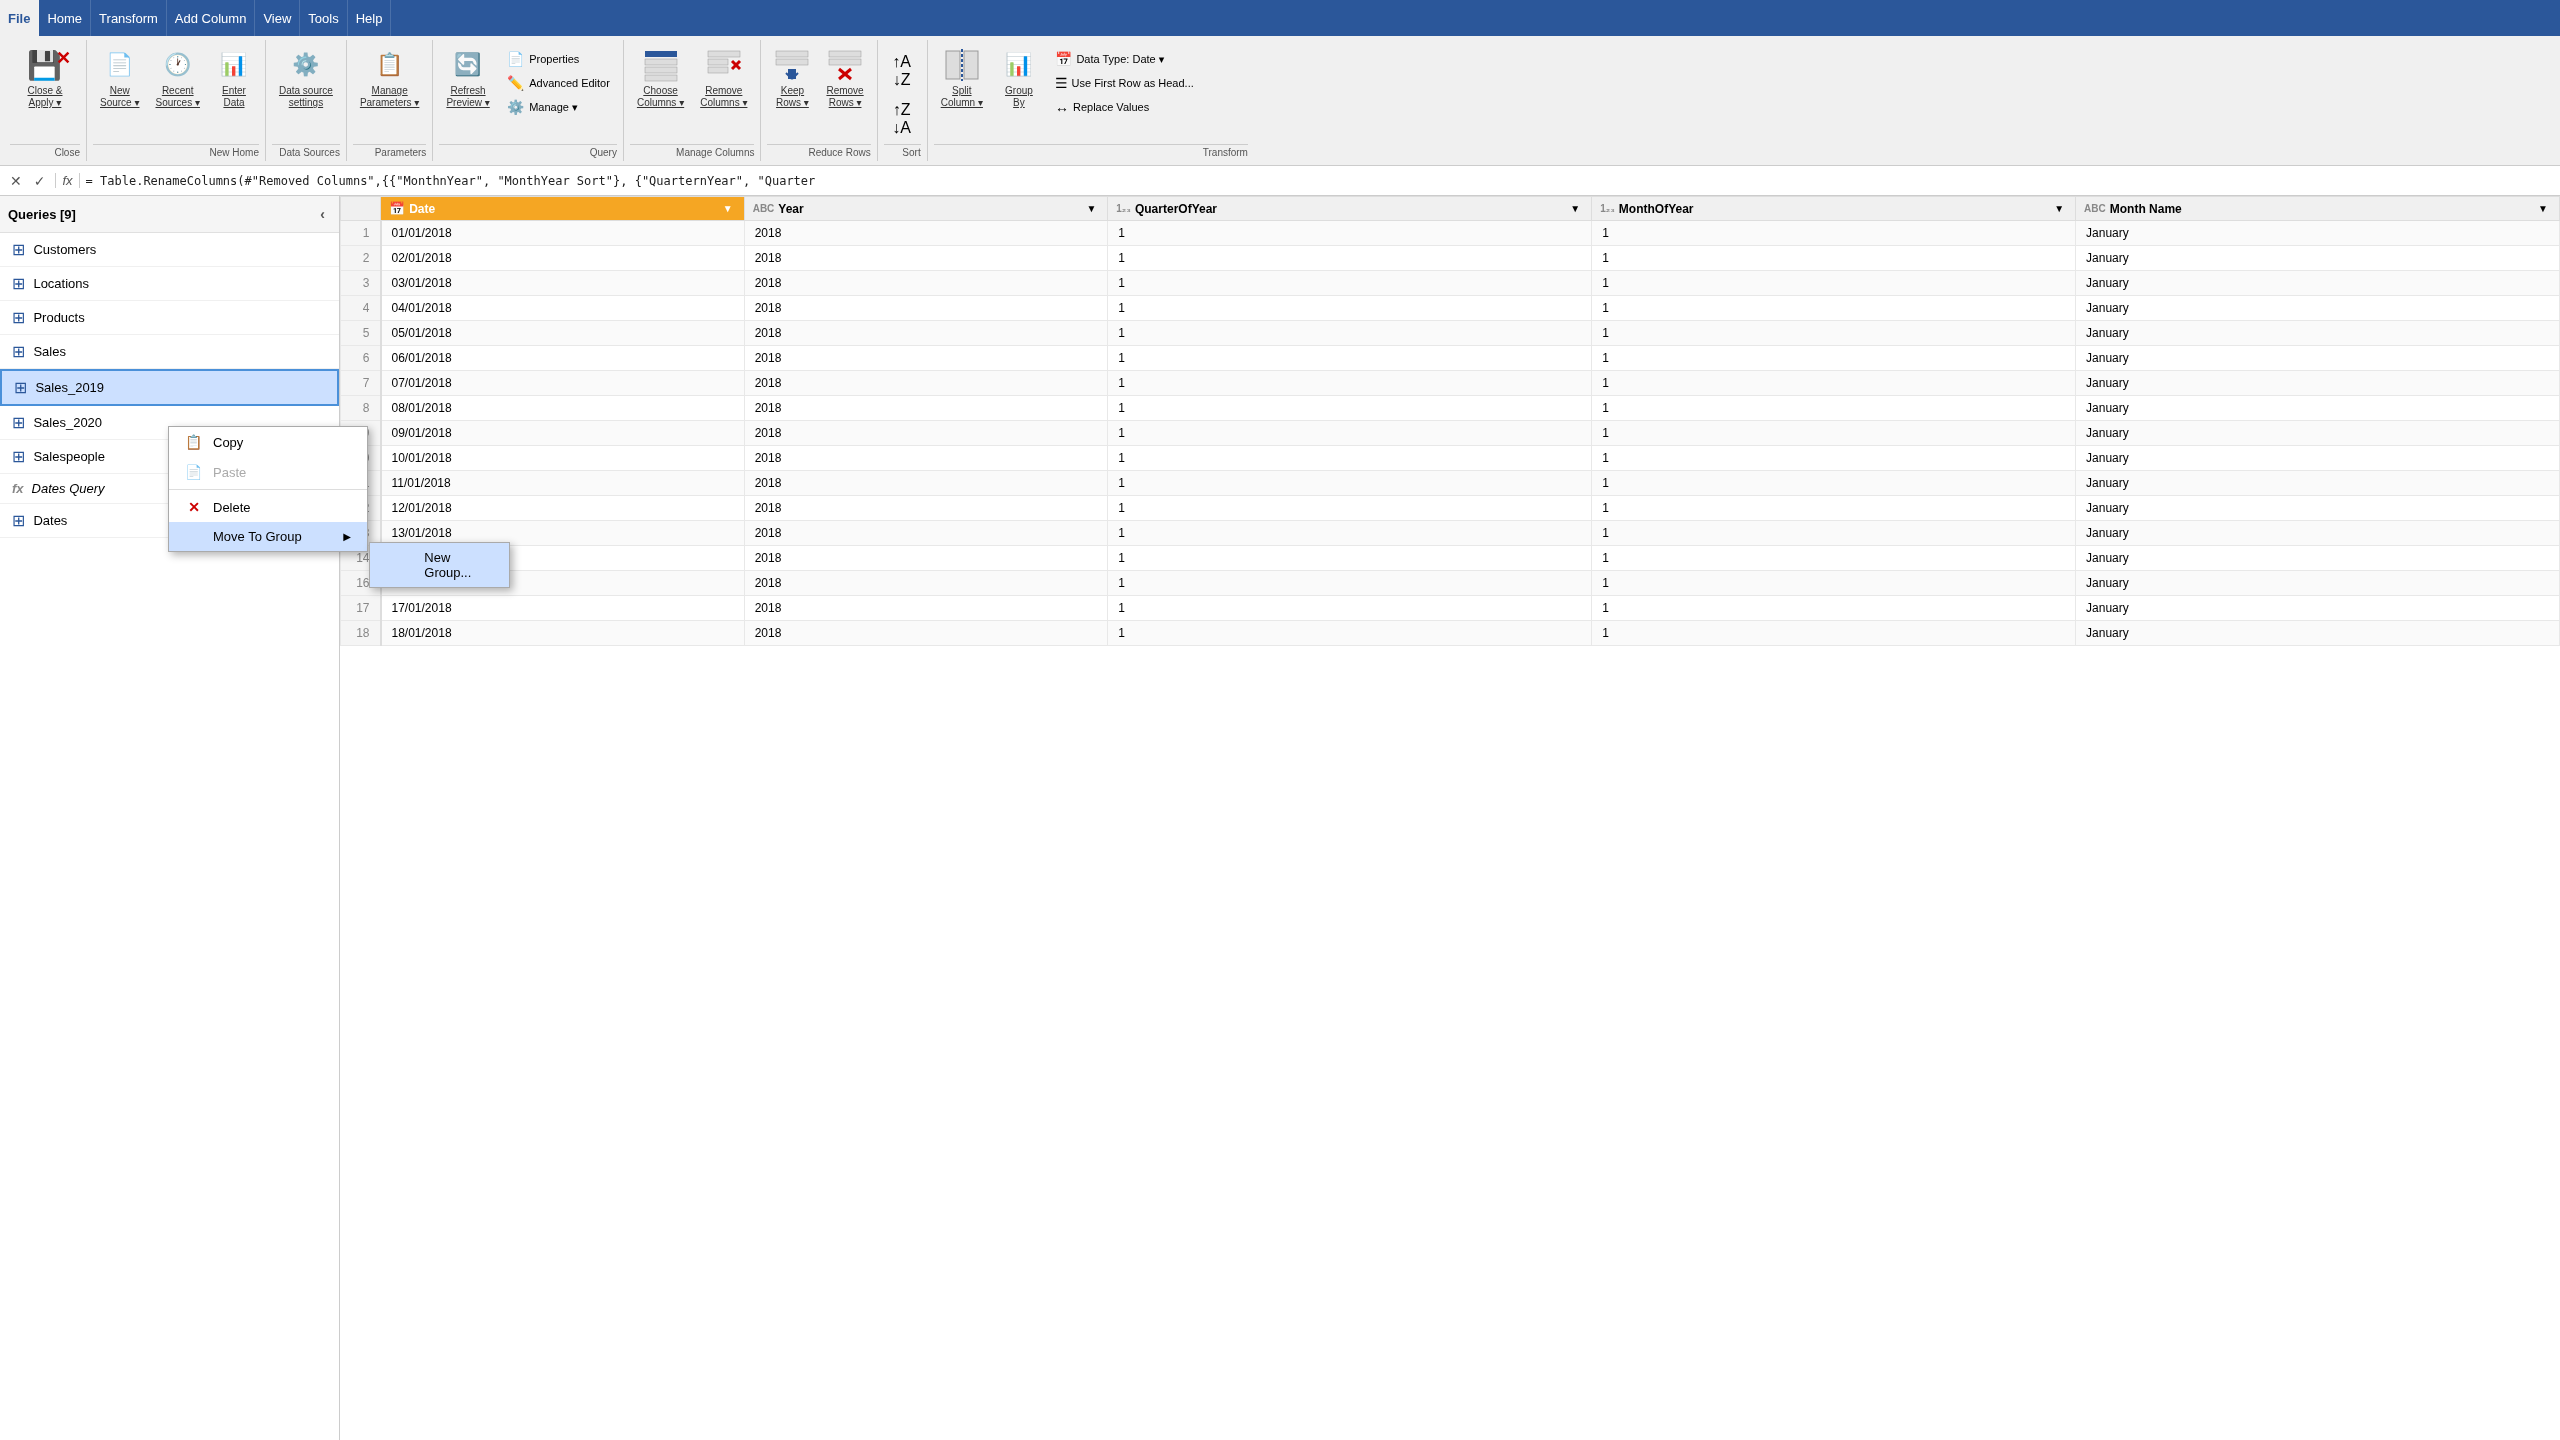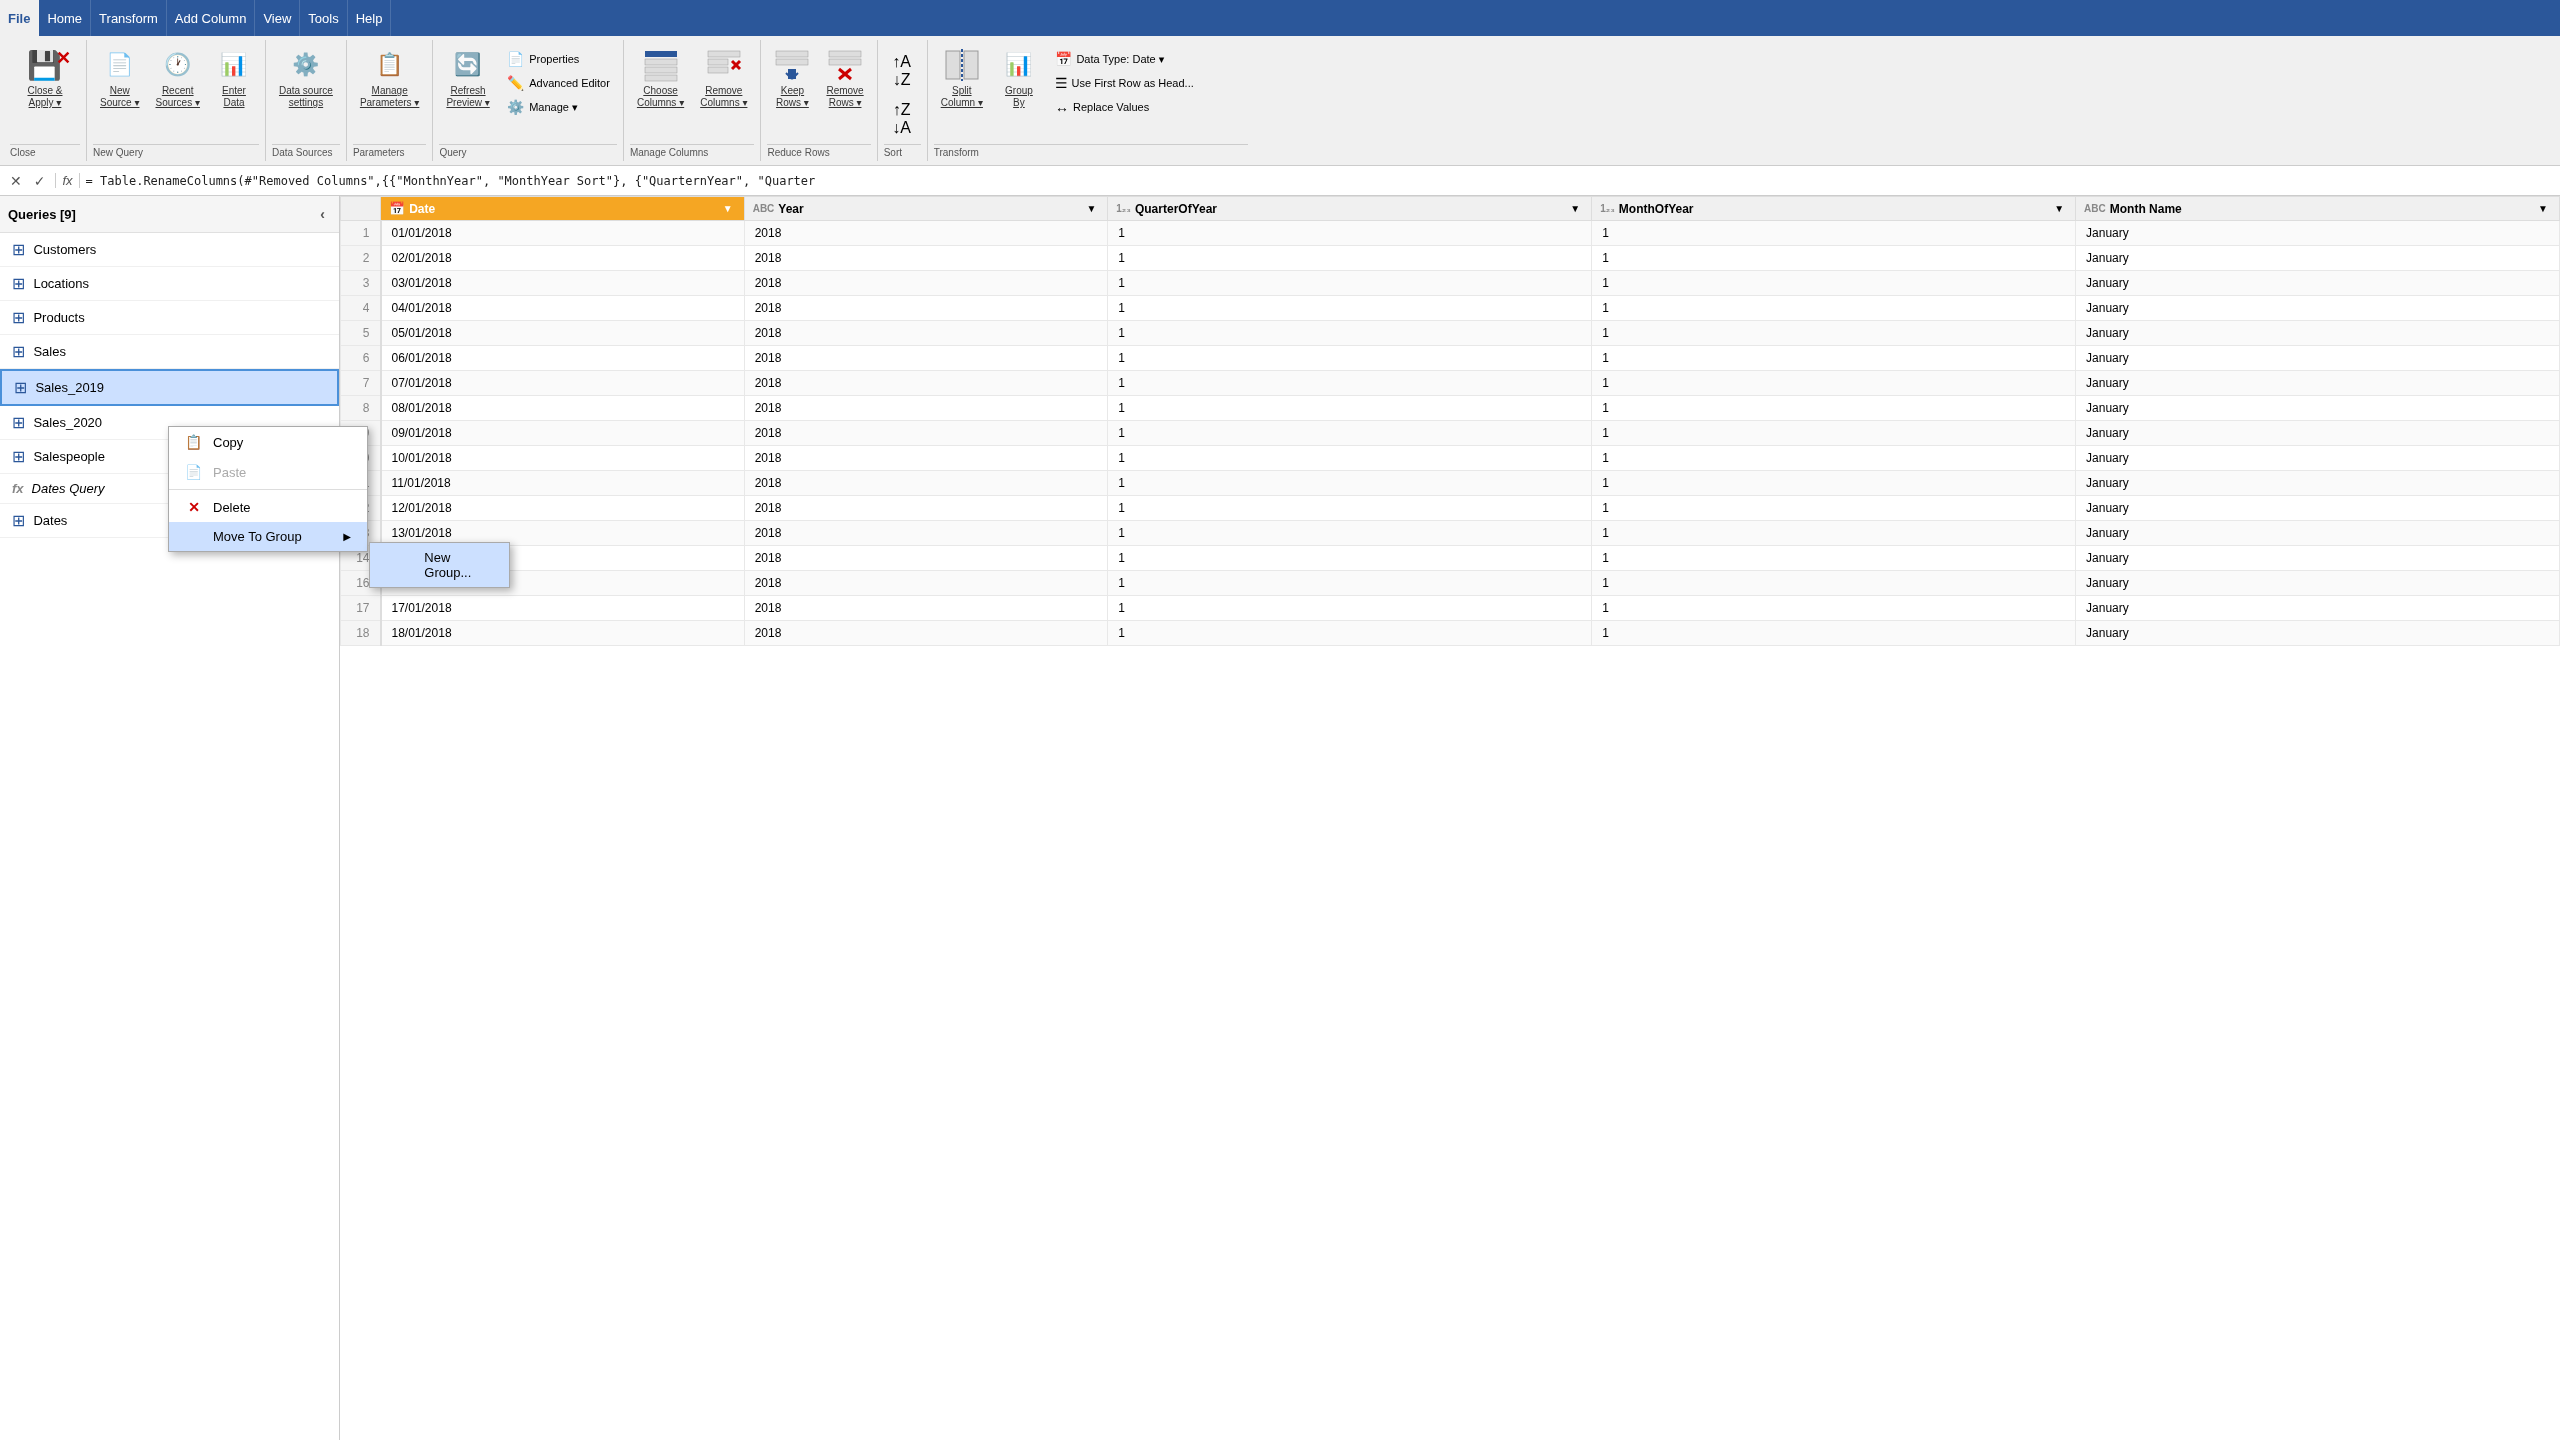--- a/index.html
+++ b/index.html
@@ -77,21 +77,21 @@
     }
     .ribbon-btn .btn-label {
       font-size: 10px;
       line-height: 1.2;
       margin-top: 2px;
       color: #333;
       word-break: break-word;
       text-decoration: underline;
     }
     .ribbon-group-label {
-      text-align: left;
+      text-align: right;
       font-size: 10px;
       color: #555;
       padding: 2px 0 3px 0;
       border-top: 1px solid #ccc;
       margin-top: 2px;
     }
     .ribbon-small-btn {
       display: flex;
       align-items: center;
       gap: 4px;
@@ -325,21 +325,21 @@
         </div>
         <div class="ribbon-btn">
           <div class="btn-icon">🕐</div>
           <div class="btn-label">Recent<br>Sources ▾</div>
         </div>
         <div class="ribbon-btn">
           <div class="btn-icon">📊</div>
           <div class="btn-label">Enter<br>Data</div>
         </div>
       </div>
-      <div class="ribbon-group-label">New Query</div>
+      <div class="ribbon-group-label">New Home</div>
     </div>
 
     <div class="ribbon-group">
       <div class="ribbon-buttons">
         <div class="ribbon-btn">
           <div class="btn-icon">⚙️</div>
           <div class="btn-label">Data source<br>settings</div>
         </div>
       </div>
       <div class="ribbon-group-label">Data Sources</div>

